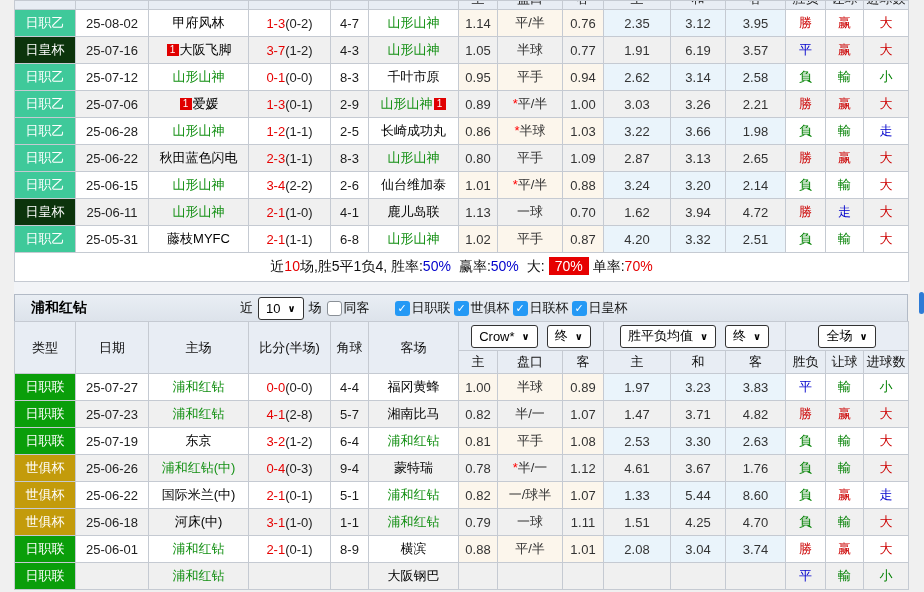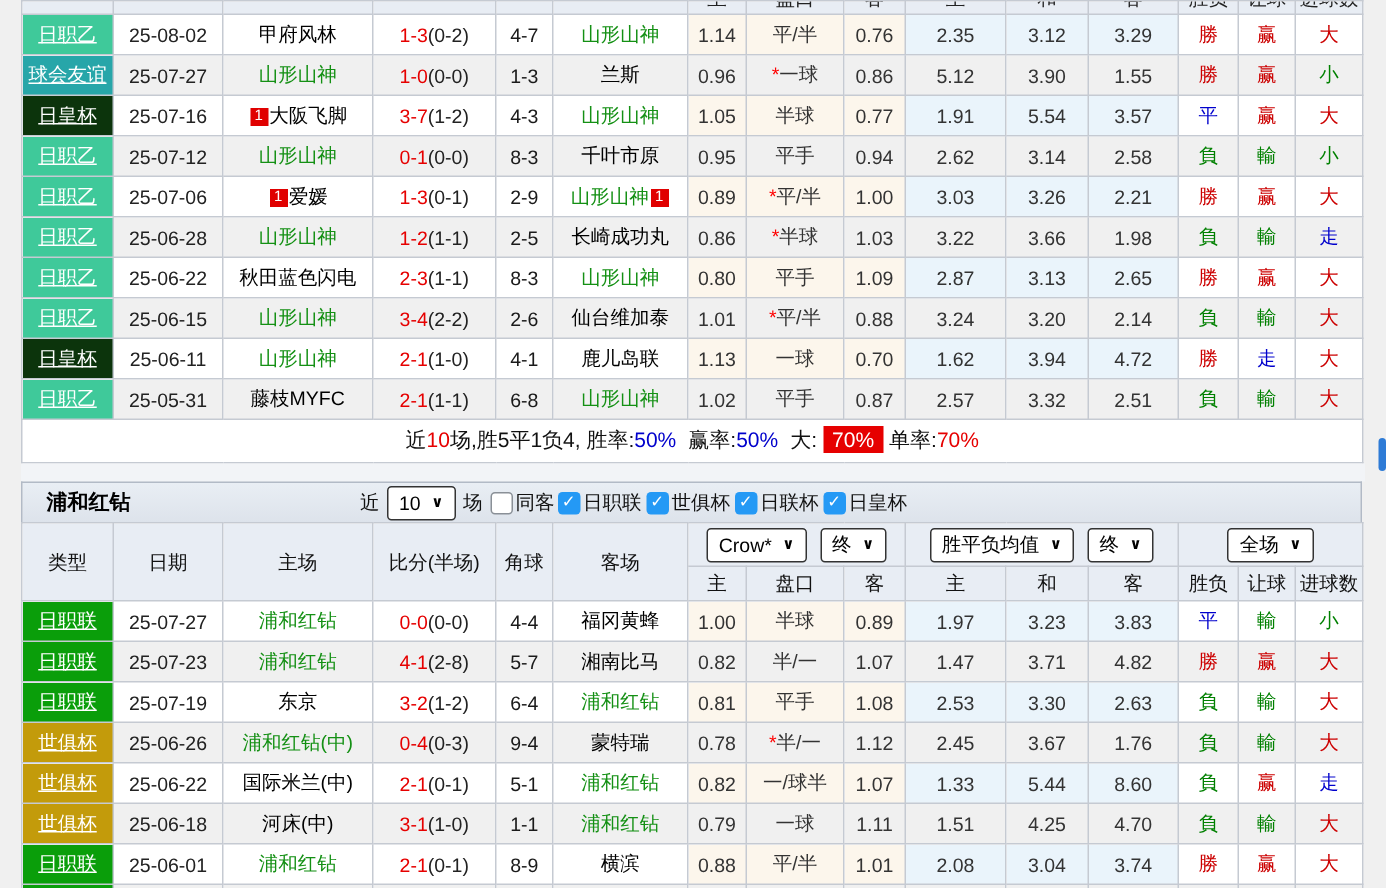--- a/index.html
+++ b/index.html
@@ -8,21 +8,21 @@
     background:#f0f0f0;
     font-family:"Liberation Sans","DejaVu Sans",sans-serif;
     font-size:13px;color:#1a1a1a;
   }
   .content{position:absolute;left:14px;top:0;width:896px;}
   table.grid{border-collapse:collapse;table-layout:fixed;width:894px;background:#fff;border:1px solid #b2bac6;}
   table.grid td,table.grid th{border:1px solid #c5cad2;text-align:center;vertical-align:middle;padding:0;overflow:hidden;white-space:nowrap;font-weight:400;}
   table.grid tbody tr{height:27px;}
   table.grid tbody tr:nth-child(even) td{background:#f0f0f0;}
   
-  td.ct{color:#fff;font-size:13px;text-decoration:underline;}
+  td.ct{color:#fff;font-size:13px;}
   tr:nth-child(even) td.ct{background:inherit;}
   td.ct.mint, tr:nth-child(even) td.ct.mint{background:#3FC99A;}
   td.ct.teal, tr:nth-child(even) td.ct.teal{background:#27A6A9;}
   td.ct.dgrn, tr:nth-child(even) td.ct.dgrn{background:#0C340C;}
   td.ct.grn,  tr:nth-child(even) td.ct.grn {background:#0A9E0A;}
   td.ct.gold, tr:nth-child(even) td.ct.gold{background:#C39B0B;}
   td.cd{color:#222;}
   td.team{color:#000;}
   td.team.tg{color:#149014;}
   .nb{display:inline-block;width:12px;height:12px;line-height:12px;background:#e00000;color:#fff;font-size:10px;margin:0 1px;vertical-align:1px;}
@@ -129,54 +129,37 @@
           <td class="cd">25-08-02</td>
           <td class="team">甲府风林</td>
           <td class="csc"><span class="sc">1-3</span><span class="hf">(0-2)</span></td>
           <td class="cc">4-7</td>
           <td class="team tg">山形山神</td>
           <td class="ah">1.14</td>
           <td class="ah">平/半</td>
           <td class="ah">0.76</td>
           <td class="eu">2.35</td>
           <td class="eu">3.12</td>
-          <td class="eu">3.29</td>
+          <td class="eu">3.95</td>
           <td class="res red">勝</td>
           <td class="res red">赢</td>
           <td class="res red">大</td>
-        </tr>
-        <tr>
-          <td class="ct teal">球会友谊</td>
-          <td class="cd">25-07-27</td>
-          <td class="team tg">山形山神</td>
-          <td class="csc"><span class="sc">1-0</span><span class="hf">(0-0)</span></td>
-          <td class="cc">1-3</td>
-          <td class="team">兰斯</td>
-          <td class="ah">0.96</td>
-          <td class="ah"><span class="star">*</span>一球</td>
-          <td class="ah">0.86</td>
-          <td class="eu">5.12</td>
-          <td class="eu">3.90</td>
-          <td class="eu">1.55</td>
-          <td class="res red">勝</td>
-          <td class="res red">赢</td>
-          <td class="res grn">小</td>
         </tr>
         <tr>
           <td class="ct dgrn">日皇杯</td>
           <td class="cd">25-07-16</td>
           <td class="team"><span class="nb">1</span>大阪飞脚</td>
           <td class="csc"><span class="sc">3-7</span><span class="hf">(1-2)</span></td>
           <td class="cc">4-3</td>
           <td class="team tg">山形山神</td>
           <td class="ah">1.05</td>
           <td class="ah">半球</td>
           <td class="ah">0.77</td>
           <td class="eu">1.91</td>
-          <td class="eu">5.54</td>
+          <td class="eu">6.19</td>
           <td class="eu">3.57</td>
           <td class="res blu">平</td>
           <td class="res red">赢</td>
           <td class="res red">大</td>
         </tr>
         <tr>
           <td class="ct mint">日职乙</td>
           <td class="cd">25-07-12</td>
           <td class="team tg">山形山神</td>
           <td class="csc"><span class="sc">0-1</span><span class="hf">(0-0)</span></td>
@@ -280,21 +263,21 @@
         <tr>
           <td class="ct mint">日职乙</td>
           <td class="cd">25-05-31</td>
           <td class="team">藤枝MYFC</td>
           <td class="csc"><span class="sc">2-1</span><span class="hf">(1-1)</span></td>
           <td class="cc">6-8</td>
           <td class="team tg">山形山神</td>
           <td class="ah">1.02</td>
           <td class="ah">平手</td>
           <td class="ah">0.87</td>
-          <td class="eu">2.57</td>
+          <td class="eu">4.20</td>
           <td class="eu">3.32</td>
           <td class="eu">2.51</td>
           <td class="res grn">負</td>
           <td class="res grn">輸</td>
           <td class="res red">大</td>
         </tr>
       </tbody>
     <tfoot>
       <tr class="summary">
         <td colspan="15">
@@ -309,21 +292,21 @@
   <div class="sec-header">
     <span class="sec-title">浦和红钻</span>
     <div class="filters">
       <span class="lbl">近</span>
       <span class="dd">
           <span>10</span>
           <span class="arr">∨</span>
         </span>
       <span class="lbl">场</span>
       <span class="cb"></span>
-      <span class="cb-lb" style="margin-right:0">同客</span>
+      <span class="cb-lb" style="margin-right:23px">同客</span>
       <span id="league-filters"><span class="flt-item">
             <span class="cb on">✓</span>
             <span class="cb-lb">日职联</span>
           </span><span class="flt-item">
             <span class="cb on">✓</span>
             <span class="cb-lb">世俱杯</span>
           </span><span class="flt-item">
             <span class="cb on">✓</span>
             <span class="cb-lb">日联杯</span>
           </span><span class="flt-item">
@@ -459,21 +442,21 @@
         <tr>
           <td class="ct gold">世俱杯</td>
           <td class="cd">25-06-26</td>
           <td class="team tg">浦和红钻(中)</td>
           <td class="csc"><span class="sc">0-4</span><span class="hf">(0-3)</span></td>
           <td class="cc">9-4</td>
           <td class="team">蒙特瑞</td>
           <td class="ah">0.78</td>
           <td class="ah"><span class="star">*</span>半/一</td>
           <td class="ah">1.12</td>
-          <td class="eu">2.45</td>
+          <td class="eu">4.61</td>
           <td class="eu">3.67</td>
           <td class="eu">1.76</td>
           <td class="res grn">負</td>
           <td class="res grn">輸</td>
           <td class="res red">大</td>
         </tr>
         <tr>
           <td class="ct gold">世俱杯</td>
           <td class="cd">25-06-22</td>
           <td class="team">国际米兰(中)</td>

